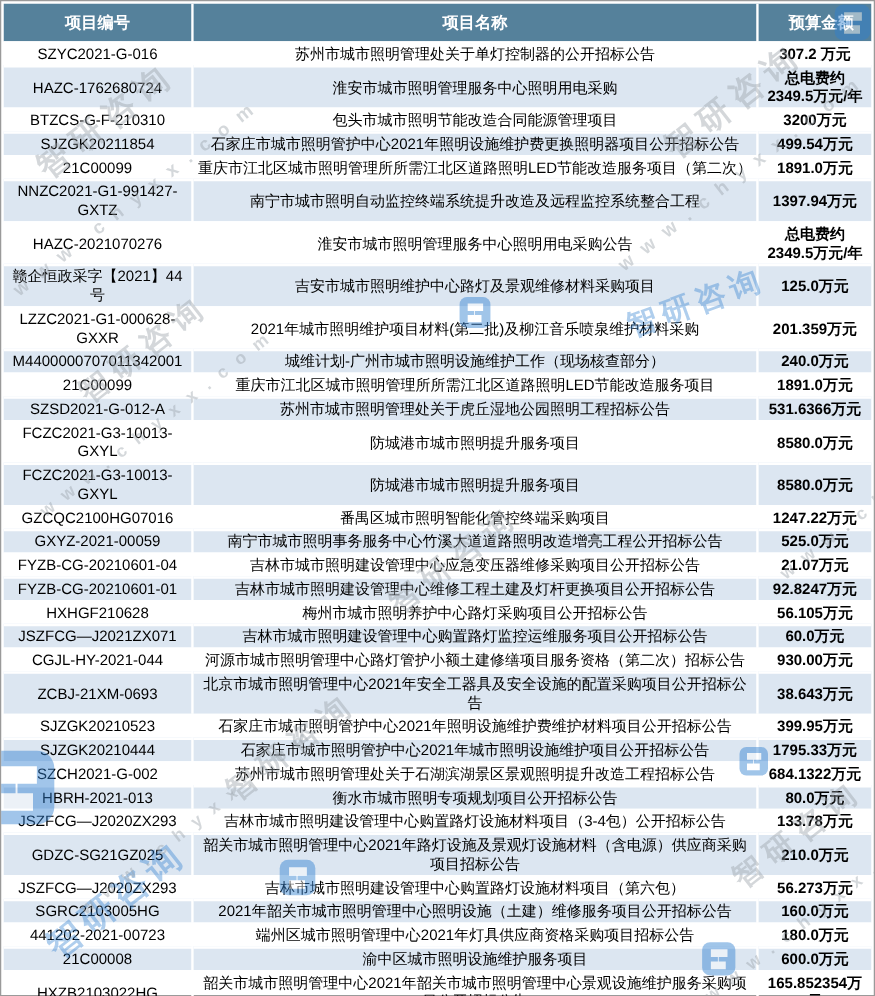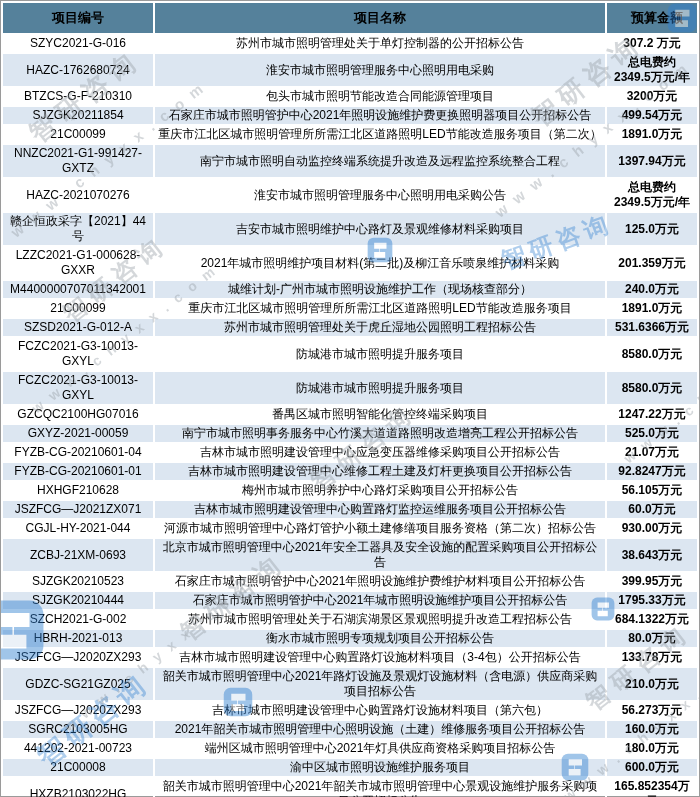--- a/index.html
+++ b/index.html
@@ -15,21 +15,21 @@
   }
   table.proc{
     border-collapse:separate;border-spacing:0;width:100%;table-layout:fixed;
     position:relative;z-index:1;
   }
   col.c-id{width:152px;}
   col.c-name{width:452px;}
   col.c-budget{width:auto;}
   th{
     background:var(--header-bg,#55819B);
-    font-weight:bold;font-size:13px;color:#000000;
+    font-weight:bold;font-size:13px;color:#ffffff;
     padding:6px 2px;border-right:2px solid #fff;
     text-align:center;
   }
   th:last-child{border-right:none;padding-left:12px;}
   td{
     font-size:12px;line-height:1.25;text-align:center;vertical-align:middle;
     padding:1px 3px;border-right:2px solid #fff;border-top:2px solid #fff;
     word-break:break-word;
   }
   td:last-child{border-right:none;font-weight:bold;}

